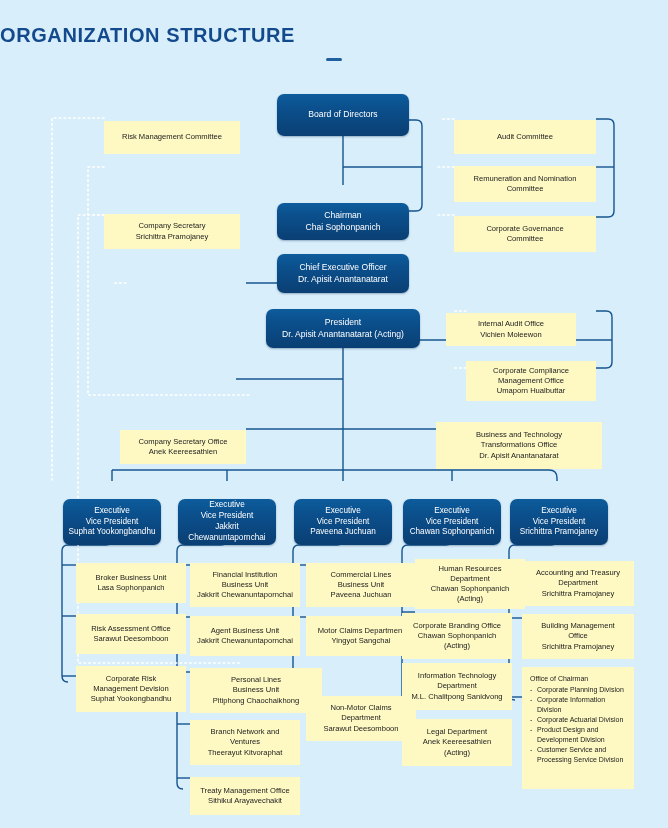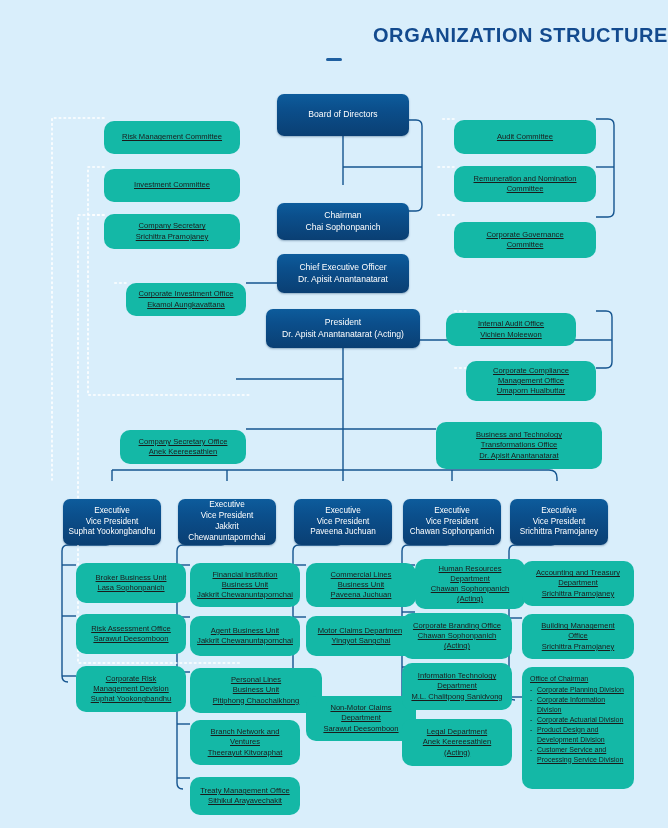--- a/index.html
+++ b/index.html
@@ -22,21 +22,21 @@
   svg.lines {
     position: absolute;
     left: 0; top: 0;
     width: 668px; height: 828px;
     pointer-events: none;
   }
   .title {
     position: absolute;
     left: 0; top: 24px;
     width: 668px;
-    text-align: right;
+    text-align: left;
     font-size: 20px;
     font-weight: bold;
     letter-spacing: 0.6px;
     color: #134a8e;
   }
   .title-rule {
     position: absolute;
     left: 326px; top: 58px;
     width: 16px; height: 3px;
     background: #1f5fa0;
@@ -58,25 +58,24 @@
   
   .node.blue {
     background: linear-gradient(180deg, #0d5c9c 0%, #0b4f8c 35%, #0a3f73 100%);
     color: #ffffff;
     font-size: 8.2px;
     box-shadow: 0 1px 2px rgba(10,50,90,.35);
   }
   .node.blue.big { font-size: 8.6px; }
   
   .node.white {
-    background: #14b8a6;
+    background: #fef9c3;
     color: #1b1b1b;
     font-size: 7.6px;
-    border-radius: 10px;
-    text-decoration: underline;
+    border-radius: 0;
   }
   .node.white.listbox {
     align-items: flex-start;
     justify-content: flex-start;
     text-align: left;
     padding: 7px 8px;
     font-size: 7px;
     line-height: 1.42;
   }
   .node.white.listbox .head { display:block; margin-bottom: 1px; }
@@ -200,43 +199,37 @@
   </div>
 
   <div class="node blue big" style="left:266px; top:291px; width:154px; height:39px;">
     <span class="lbl">President<br>Dr. Apisit  Anantanatarat (Acting)</span>
   </div>
 
   <div class="node white" style="left:104px; top:103px; width:136px; height:33px;">
     <span class="lbl">Risk Management Committee</span>
   </div>
 
-  <div class="node white" style="left:104px; top:151px; width:136px; height:33px;">
-    <span class="lbl">Investment Committee</span>
-  </div>
 
   <div class="node white" style="left:104px; top:196px; width:136px; height:35px;">
     <span class="lbl">Company Secretary<br>Srichittra  Pramojaney</span>
   </div>
 
   <div class="node white" style="left:454px; top:102px; width:142px; height:34px;">
     <span class="lbl">Audit Committee</span>
   </div>
 
   <div class="node white" style="left:454px; top:148px; width:142px; height:36px;">
     <span class="lbl">Remuneration and Nomination<br>Committee</span>
   </div>
 
-  <div class="node white" style="left:454px; top:204px; width:142px; height:36px;">
+  <div class="node white" style="left:454px; top:198px; width:142px; height:36px;">
     <span class="lbl">Corporate Governance<br>Committee</span>
   </div>
 
-  <div class="node white" style="left:126px; top:265px; width:120px; height:33px;">
-    <span class="lbl">Corporate Investment Office<br>Ekamol  Aungkavattana</span>
-  </div>
 
   <div class="node white" style="left:446px; top:295px; width:130px; height:33px;">
     <span class="lbl">Internal Audit Office<br>Vichien  Moleewon</span>
   </div>
 
   <div class="node white" style="left:466px; top:343px; width:130px; height:40px;">
     <span class="lbl">Corporate Compliance<br>Management Office<br>Umaporn  Hualbuttar</span>
   </div>
 
 

